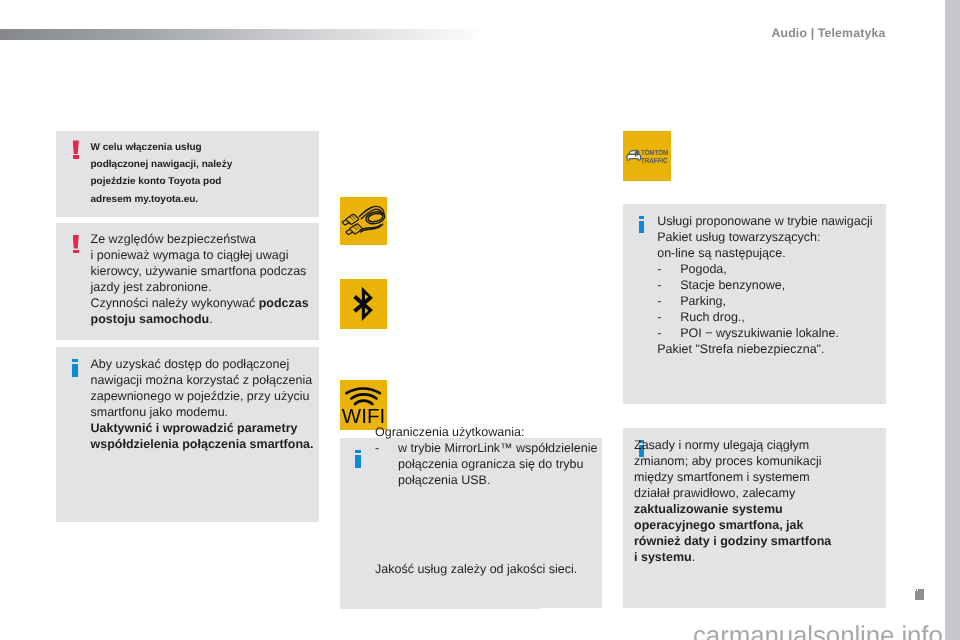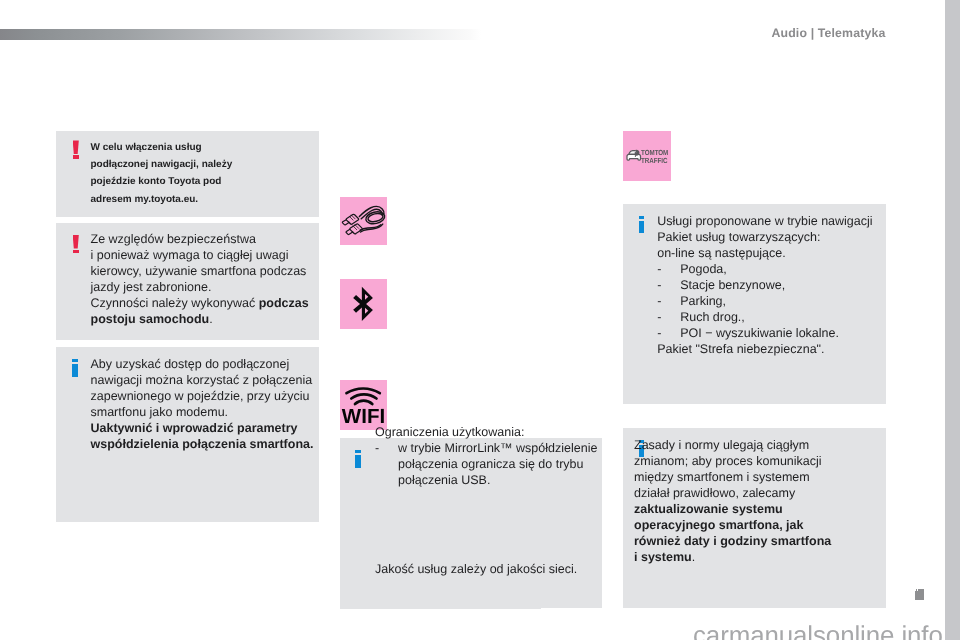--- a/index.html
+++ b/index.html
@@ -13,21 +13,21 @@
 
   
   .toprule{position:absolute;left:0;top:29.4px;width:481px;height:11.1px;
            background:linear-gradient(to right,
              #85868a 0%, #8c9093 7.3%, #9ca0a3 24.9%, #bdbfc2 49.9%,
              #dcdee0 74.8%, #fafafa 97.7%, #ffffff 100%);}
   .hdr{position:absolute;top:25.6px;left:771.5px;font-size:12.3px;font-weight:bold;
        color:#8a8a8c;letter-spacing:.15px;white-space:nowrap;}
 
   .box{position:absolute;background:#e2e3e5;}
-  .iconbox{position:absolute;background:#f9a8d4;}
+  .iconbox{position:absolute;background:#eab308;}
 
   .tx{position:absolute;font-size:12.5px;line-height:16px;color:#1f1f21;white-space:nowrap;}
   .tx.big{font-size:10px;line-height:17.3px;font-weight:bold;}
   .ln{display:block;height:16px;}
   .tx.big .ln{height:17.3px;}
   .bl{display:inline-block;width:23px;}
 
   .bang{position:absolute;width:6.1px;}
   .bang i{display:block;background:#e8264a;}
   .bang .st{height:13.6px;clip-path:polygon(0 0,100% 0,82% 100%,18% 100%);}
@@ -38,21 +38,21 @@
   .ii .dot{height:3.2px;}
   .ii .stem{height:12.6px;margin-top:1.9px;}
 
   .wm{position:absolute;color:#a7a8aa;font-size:25.9px;letter-spacing:-.1px;white-space:nowrap;margin-top:12px;}
   .pmark{position:absolute;background:#8e8f91;}
   .pmark .nick{position:absolute;background:#ffffff;}
 
   .ttlogo{position:absolute;color:#58585b;font-size:7.4px;font-weight:bold;
           line-height:7.7px;letter-spacing:-.05px;white-space:nowrap;
           transform:scaleX(.845);transform-origin:0 0;}
-  .wifitxt{position:absolute;color:#050505;font-weight:bold;white-space:nowrap;}
+  .wifitxt{position:absolute;color:#050505;font-weight:normal;white-space:nowrap;}
 </style>
 </head>
 <body>
 
 <div class="page">
 
   <div class="gutter"></div>
   <div class="toprule"></div>
   <div class="hdr">Audio | Telematyka</div>
 

